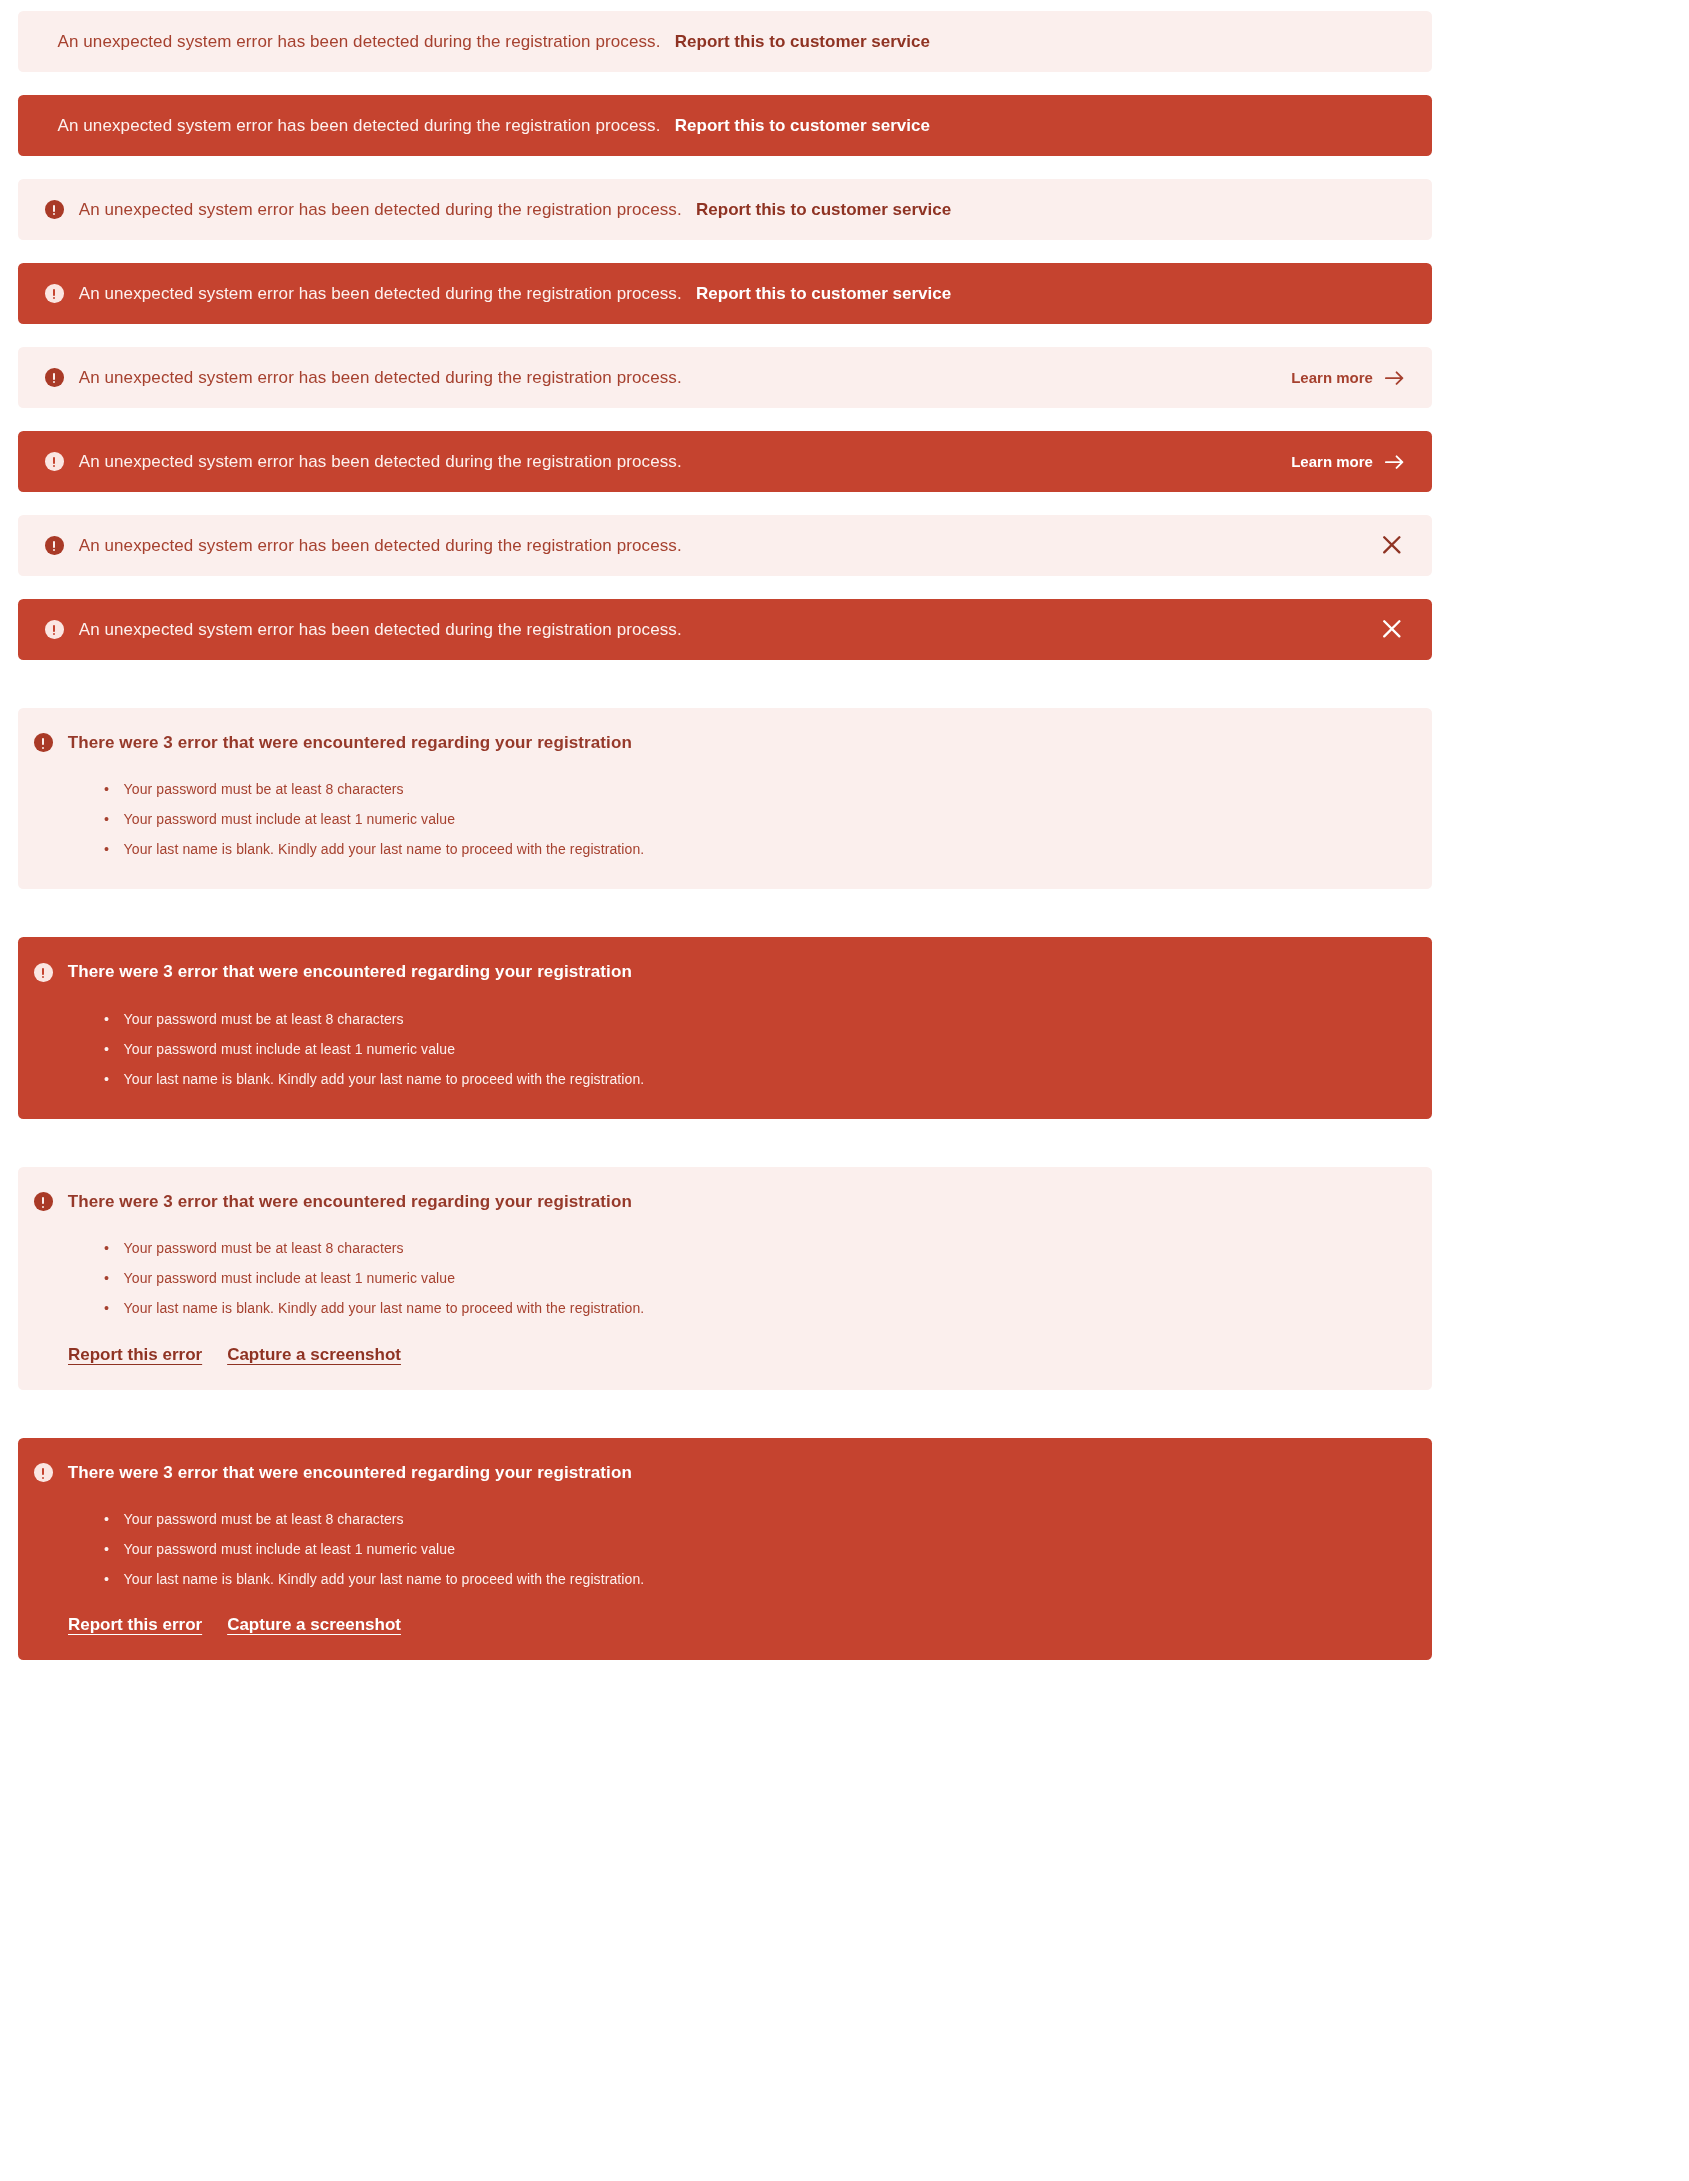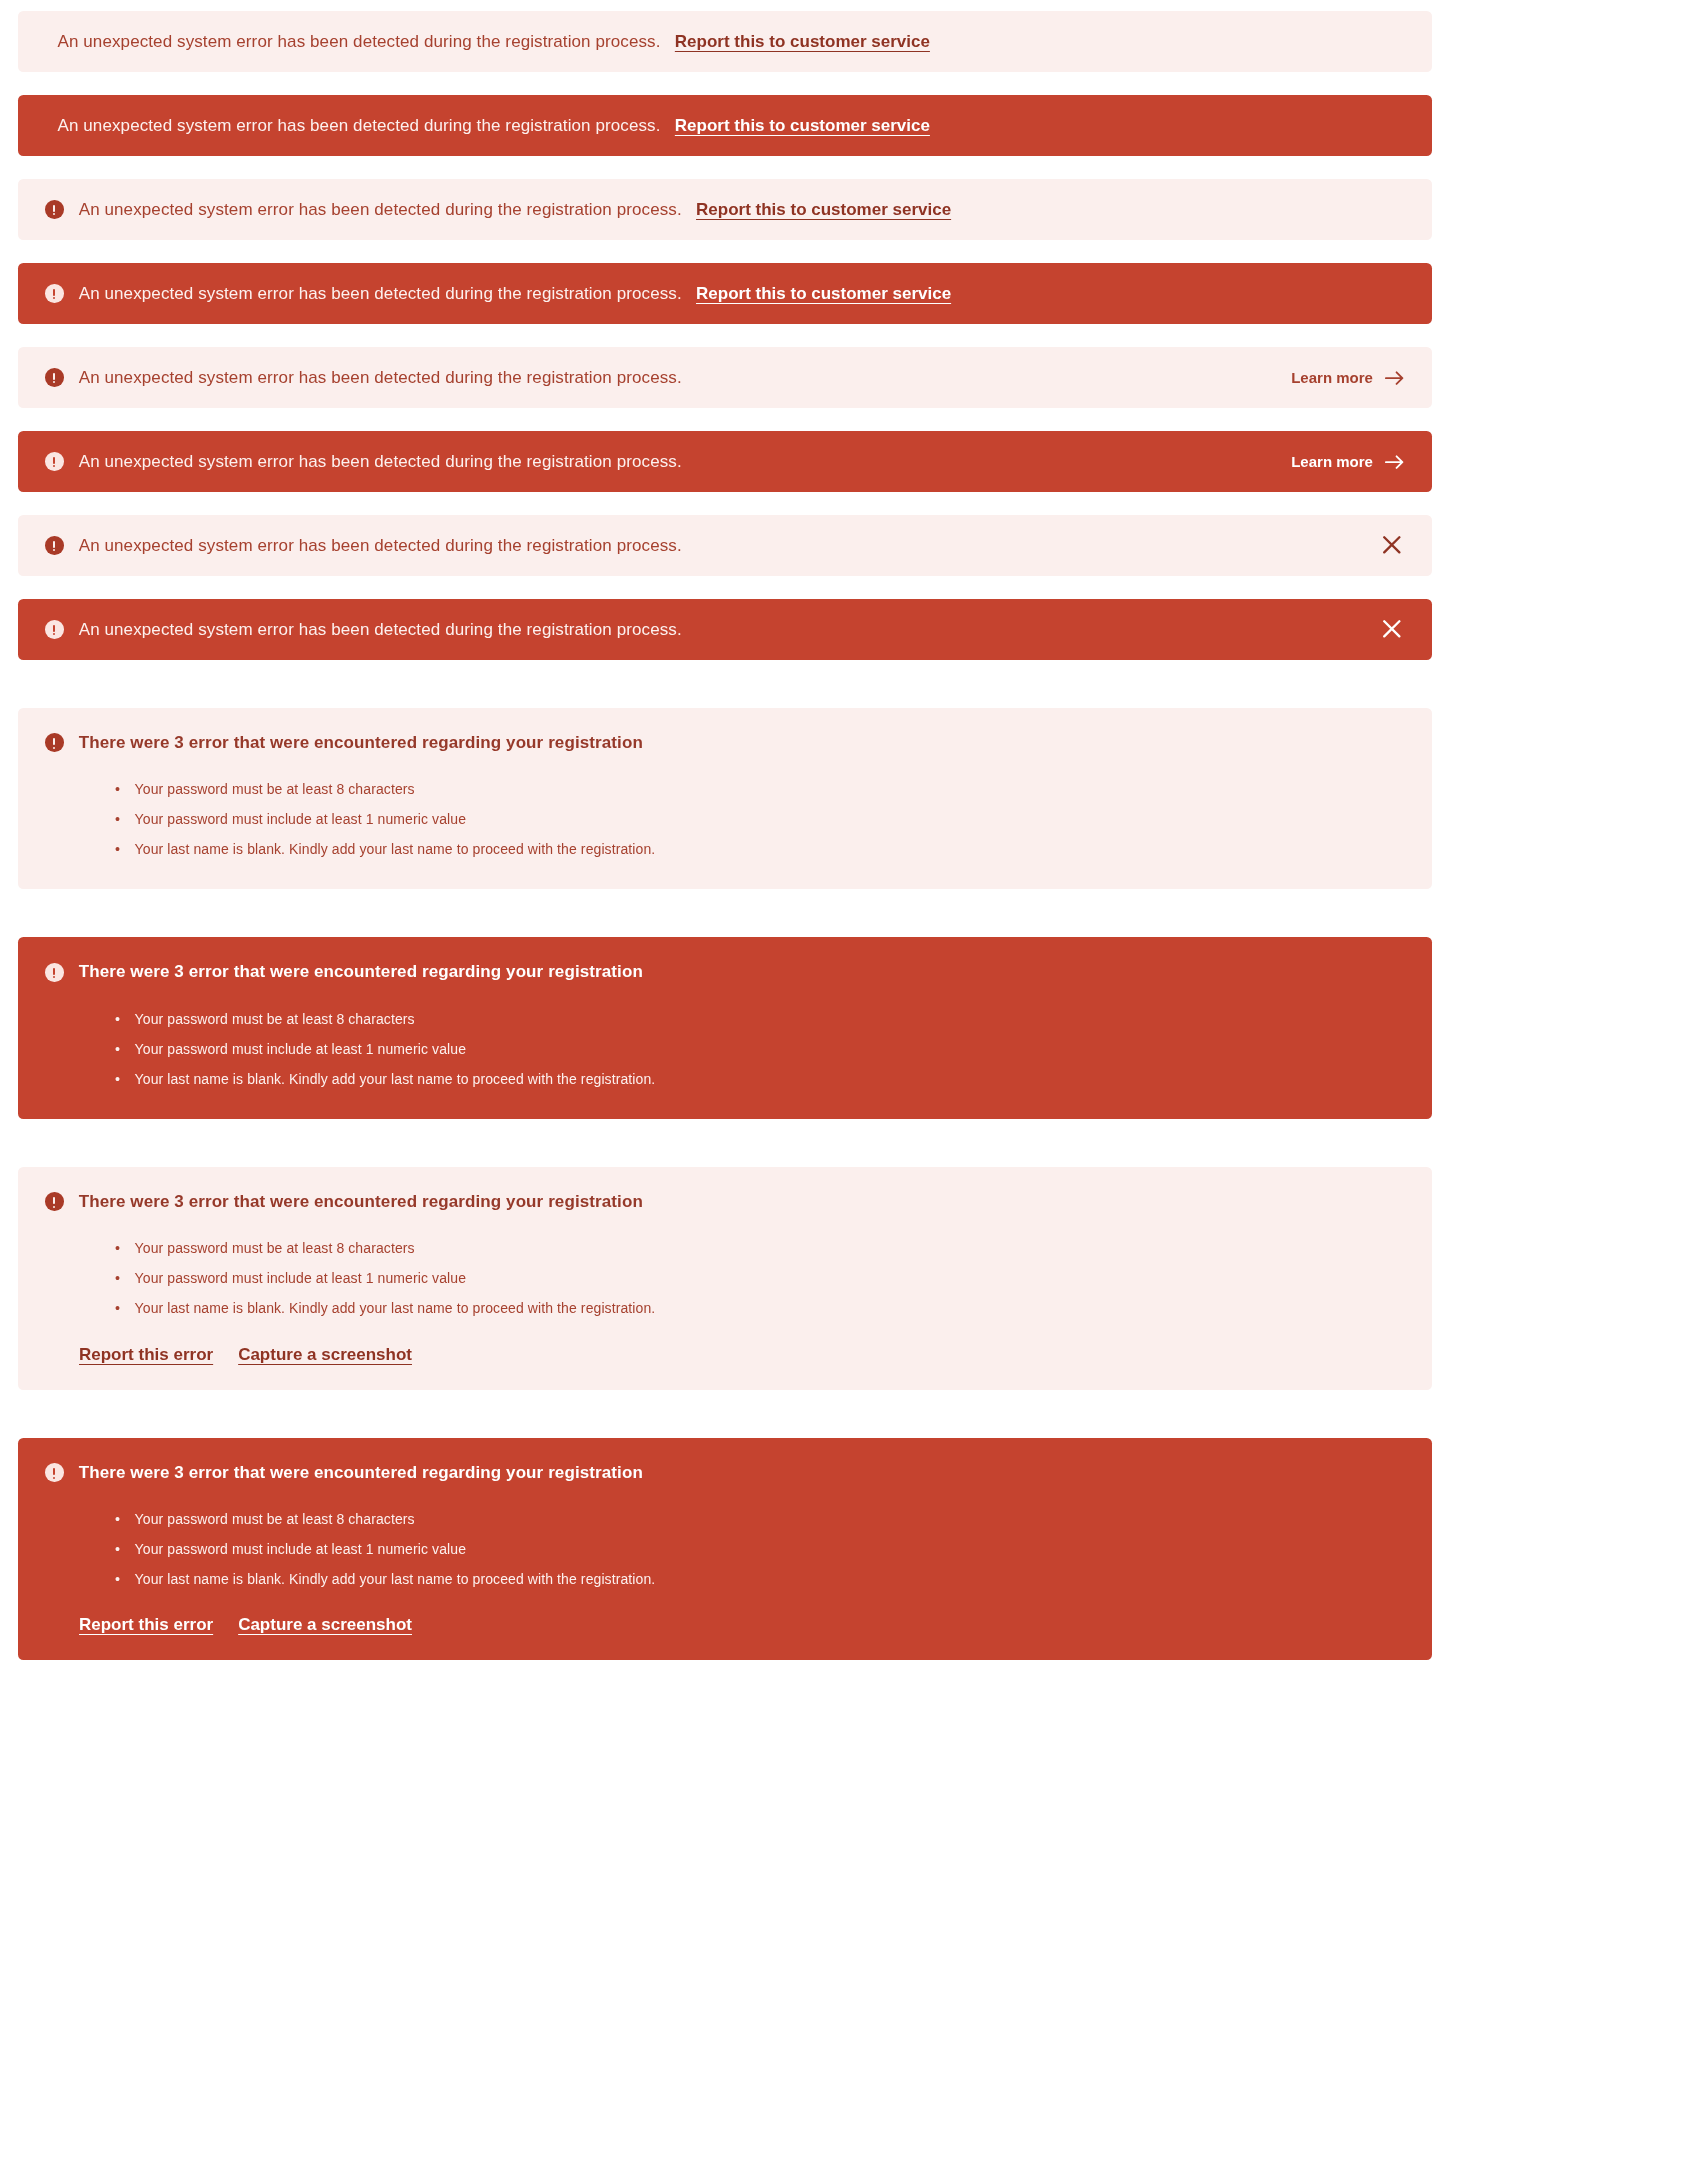--- a/index.html
+++ b/index.html
@@ -40,21 +40,20 @@
   .subtle .msg { color: #a6412f; }
   .solid  .msg { color: #fdf1ef; }
 
   .noicon-pad { padding-left: 12.5px; }
 
   
   .ilink {
     font-size: 17px;
     line-height: 23px;
     font-weight: bold;
-    text-decoration: underline;
     text-underline-offset: 3.6px;
     cursor: pointer;
     margin-left: 14.3px;
     white-space: nowrap;
   }
   .subtle .ilink { color: #8f3323; }
   .solid  .ilink { color: #ffffff; }
 
   
   .ic {
@@ -106,21 +105,21 @@
 
   .xbtn {
     width: 27px; height: 27px;
     display: flex; align-items: center; justify-content: center;
     cursor: pointer;
     background: none; border: 0;
   }
   .xbtn svg { display: block; }
 
   
-  .listwrap { padding: 23px 27px 25px 27px; margin-top: 48px; }
+  .listwrap { padding: 23px 27px 25px 16px; margin-top: 48px; }
   .head { display: flex; align-items: flex-start; }
   .head .ic { margin-top: 2.7px; }
   .title {
     font-size: 17px;
     line-height: 23px;
     font-weight: bold;
     letter-spacing: 0.1px;
   }
   .subtle .title { color: #96392a; }
   .solid  .title { color: #ffffff; }

